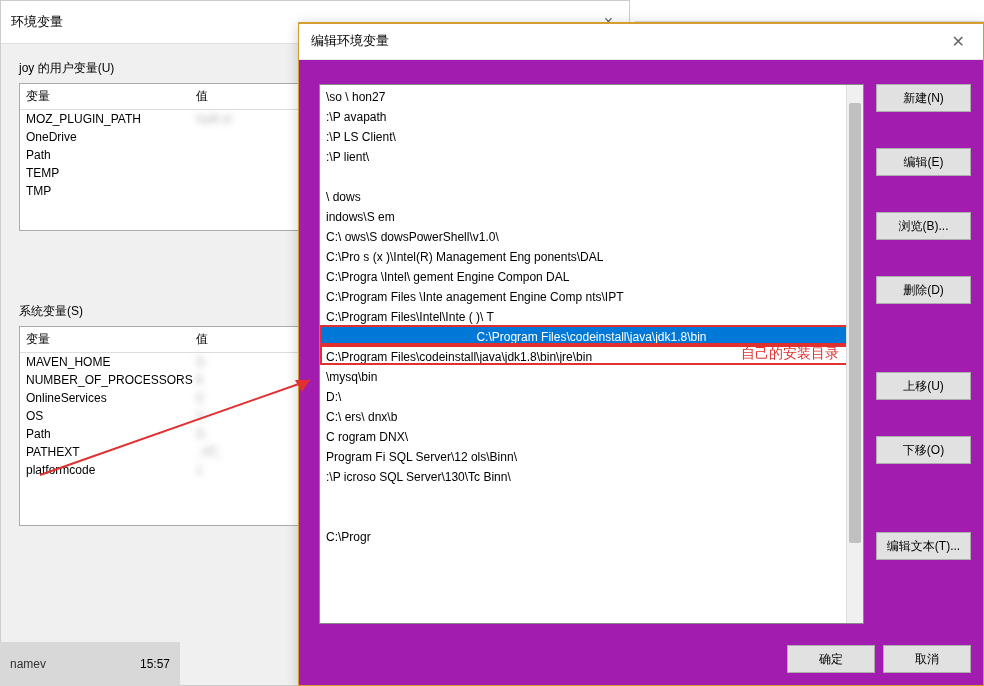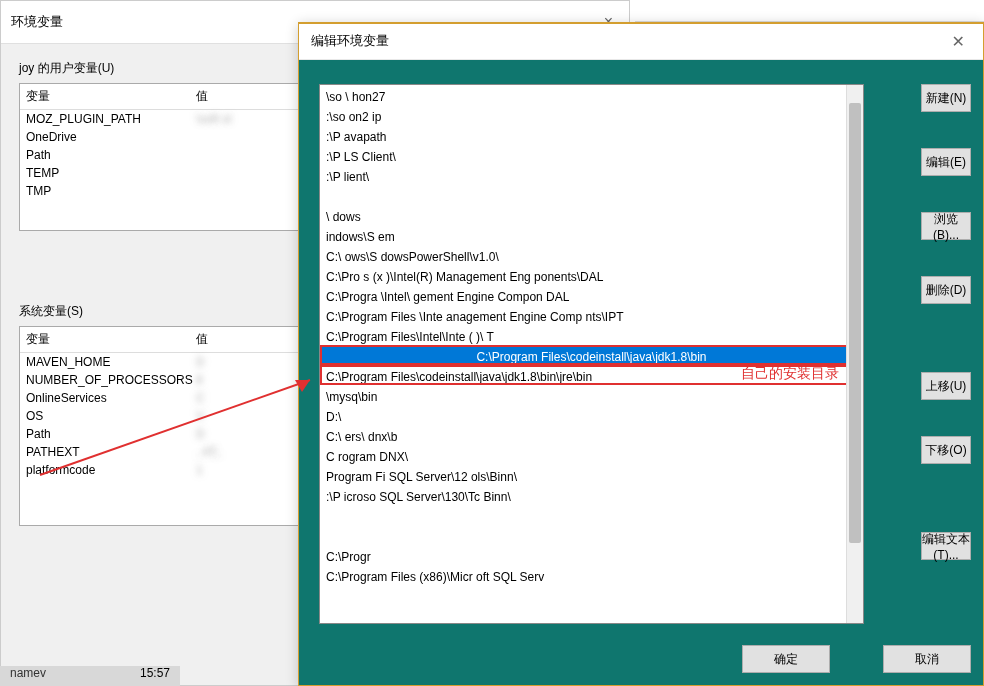--- a/index.html
+++ b/index.html
@@ -62,21 +62,21 @@
       white-space: nowrap;
       position: relative;
     }
     
     .dialog2 {
       position: absolute;
       left: 298px;
       top: 22px;
       width: 686px;
       height: 664px;
-      background: #0f766e;
+      background: #a21caf;
       border: 1px solid #d39e2f;
       border-top: 2px solid #d39e2f;
       box-shadow: 0 2px 12px rgba(0,0,0,0.2);
     }
     .dialog2-title {
       padding: 8px 12px;
       font-size: 13px;
       display: flex;
       justify-content: space-between;
       background: #fff;
@@ -140,21 +140,20 @@
     }
     .btn {
       height: 28px;
       background: #e1e1e1;
       border: 1px solid #adadad;
       font-size: 12px;
       cursor: pointer;
       display: flex;
       align-items: center;
       justify-content: center;
-      margin-left: 45px;
     }
     .btn-gap { height: 28px; }
     .bottom-buttons {
       position: absolute;
       right: 12px;
       bottom: 12px;
       display: flex;
       gap: 8px;
     }
     .bottom-buttons .btn { width: 88px; }
@@ -164,24 +163,24 @@
       top: 310px;
       width: 300px;
       height: 200px;
       pointer-events: none;
       z-index: 5;
     }
     .taskbar-item {
       position: absolute;
       left: 0; bottom: 0;
       width: 180px;
-      height: 20px;
+      height: 44px;
       background: #d8d8d8;
       display: flex;
-      align-items: flex-start;
+      align-items: center;
       padding: 0 10px;
       font-size: 12px;
       color: #333;
       justify-content: space-between;
     }
     .top-right-frag {
       position: absolute;
       left: 635px;
       top: 0;
       width: 349px;
@@ -280,21 +279,20 @@
 <div class="top-right-frag"></div>
 
 <div class="dialog2">
   <div class="dialog2-title">
     <span>编辑环境变量</span>
     <span class="close-x">✕</span>
   </div>
 
   <div class="list-container" id="path-list">
     <div class="list-item">    \so      \ hon27</div>
-      <div class="list-item">  :\so          on2      ip</div>
       <div class="list-item">  :\P                           avapath</div>
       <div class="list-item">  :\P                           LS Client\</div>
       <div class="list-item">  :\P                           lient\</div>
       <div class="list-item"></div>
       <div class="list-item">  \  dows</div>
       <div class="list-item">    indows\S            em</div>
       <div class="list-item">C:\    ows\S            dowsPowerShell\v1.0\</div>
       <div class="list-item">C:\Pro          s  (x     )\Intel(R) Management Eng          ponents\DAL</div>
       <div class="list-item">C:\Progra              \Intel\                 gement Engine Compon      DAL</div>
       <div class="list-item">C:\Program Files                 \Inte    anagement Engine Comp       nts\IPT</div>
@@ -303,21 +301,20 @@
       <div class="list-item boxed">C:\Program Files\codeinstall\java\jdk1.8\bin\jre\bin<span class="annotation">自己的安装目录</span></div>
       <div class="list-item">                      \mysq\bin</div>
       <div class="list-item">D:\</div>
       <div class="list-item">C:\    ers\       dnx\b</div>
       <div class="list-item">C   rogram                   DNX\</div>
       <div class="list-item">    Program Fi              SQL Server\12     ols\Binn\</div>
       <div class="list-item">  :\P                  icroso   SQL Server\130\Tc     Binn\</div>
       <div class="list-item"></div>
       <div class="list-item"></div>
       <div class="list-item">C:\Progr</div>
-      <div class="list-item">C:\Program Files (x86)\Micr    oft SQL Serv</div>
       <div class="scroll-track">
       <div class="scroll-thumb"></div>
     </div>
   </div>
 
   <div class="btn-col">
     <button class="btn">新建(N)</button>
     <div class="btn-gap"></div>
     <button class="btn">编辑(E)</button>
     <div class="btn-gap"></div>

